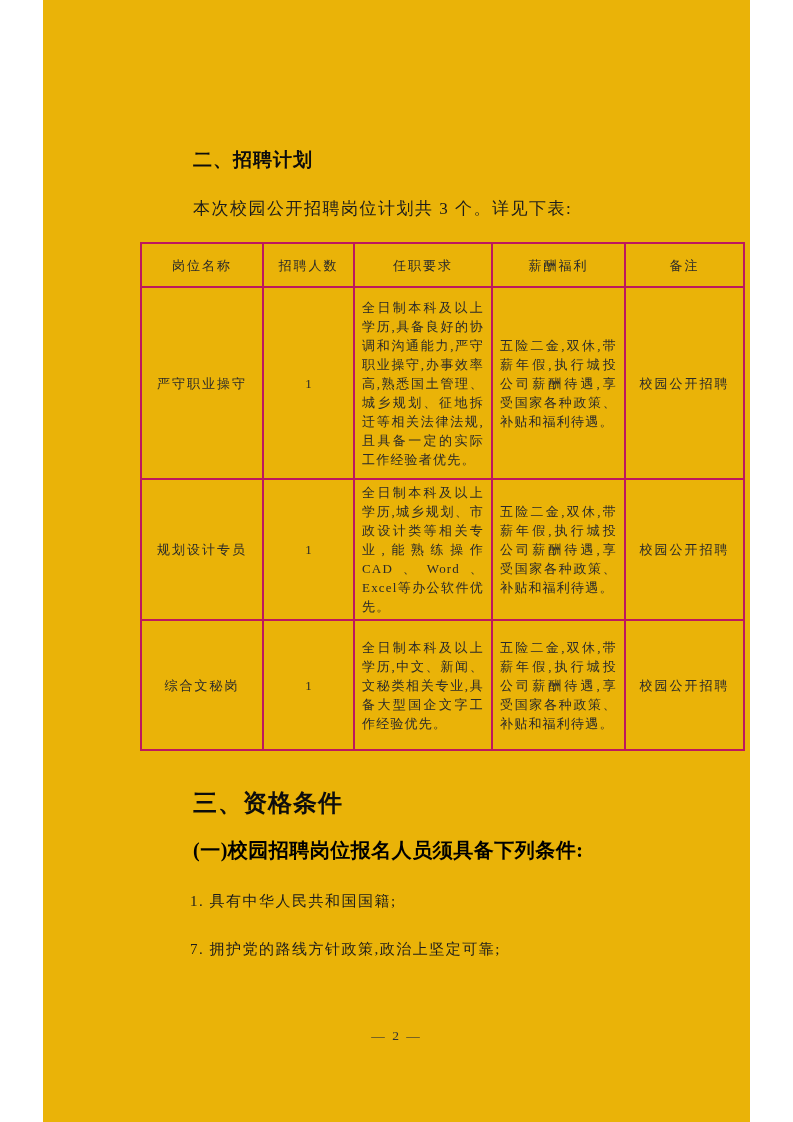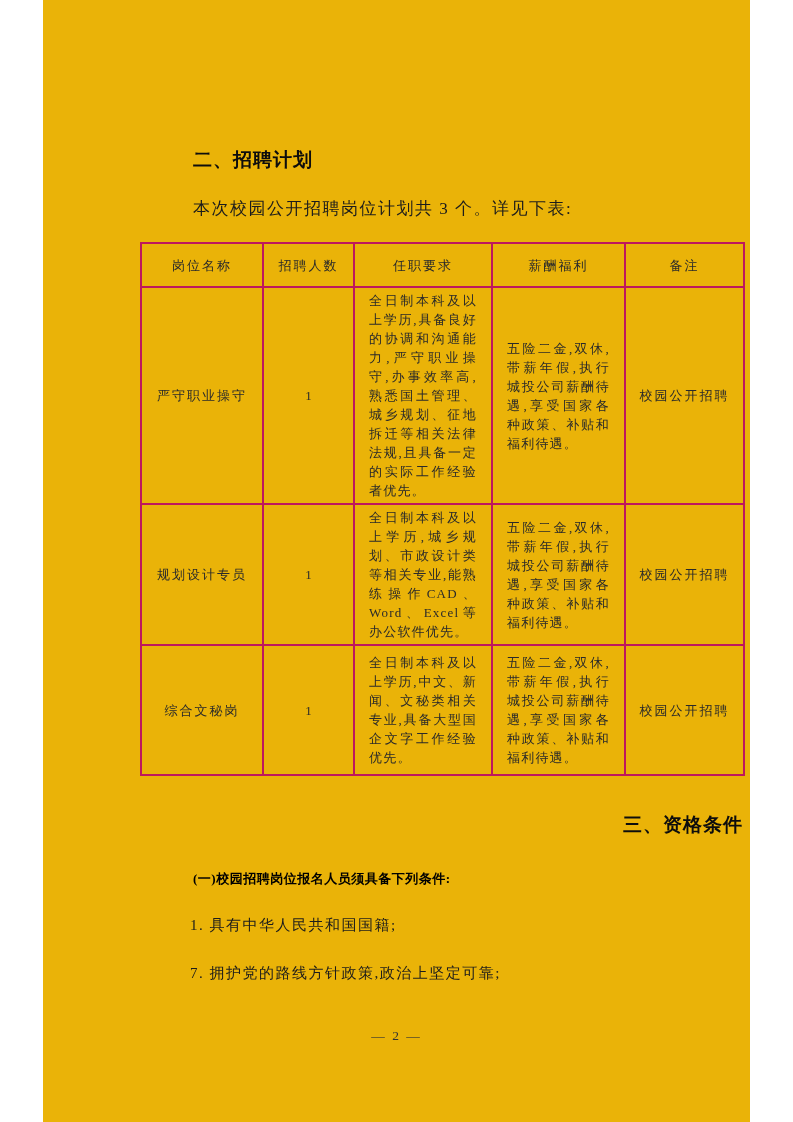--- a/index.html
+++ b/index.html
@@ -56,39 +56,38 @@
   col.c4 { width: 133px; }
   col.c5 { width: 119px; }
   tr.hdr { height: 44px; }
   tr.r1 { height: 192px; }
   tr.r2 { height: 115px; }
   tr.r3 { height: 130px; }
   .cell-center { text-align: center; letter-spacing: 2px; padding: 2px; }
   .cell-num { text-align: center; letter-spacing: 0; padding: 2px; }
   .cell-text {
     text-align: justify;
-    padding: 3px 14px;
+    padding: 3px 7px;
     letter-spacing: 1.2px;
   }
   .sec-heading2 {
     margin-top: 36px;
     margin-left: 53px;
     font-family: "Liberation Sans", "DejaVu Sans", sans-serif;
     font-weight: bold;
-    font-size: 19px;
+    font-size: 24px;
     color: #0d0d0d;
     letter-spacing: 1px;
-    text-align: right;
   }
   .sub-heading {
-    margin-top: 32px;
+    margin-top: 18px;
     margin-left: 53px;
     font-family: "Liberation Serif", "DejaVu Serif", serif;
     font-weight: bold;
-    font-size: 13px;
+    font-size: 20px;
     color: #000000;
     letter-spacing: 0.5px;
   }
   .cond-item {
     margin-top: 26px;
     margin-left: 50px;
     font-size: 15px;
     letter-spacing: 1.5px;
     color: #1c1c1c;
     line-height: 22px;

